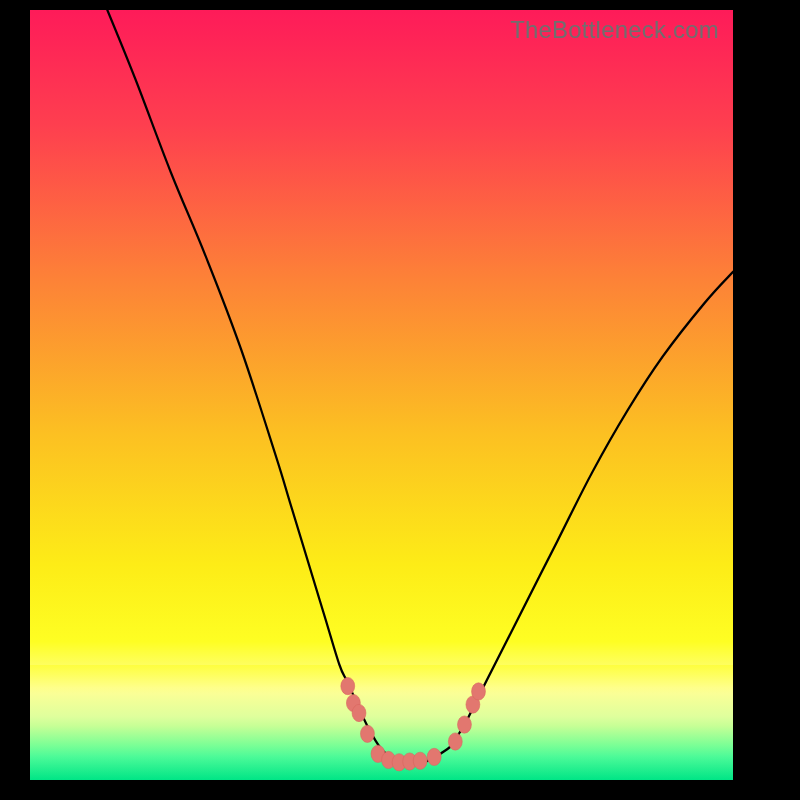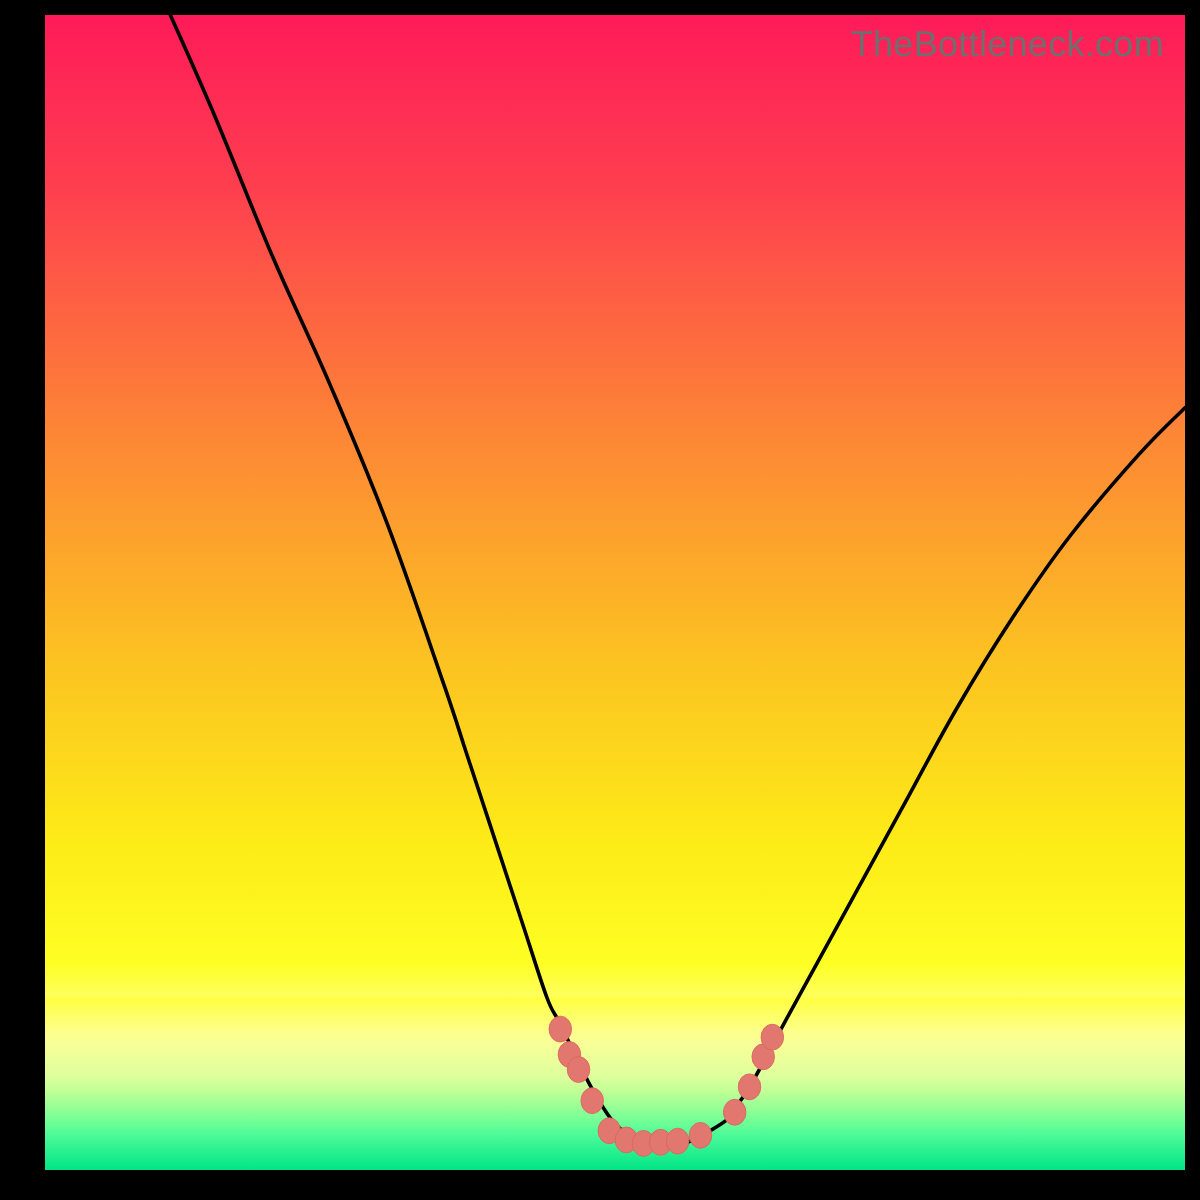--- a/index.html
+++ b/index.html
@@ -14,21 +14,21 @@
   .frame {
     position: relative;
     width: 800px;
     height: 800px;
     background: #000;
   }
   .plot-area {
     position: absolute;
     left: 30px;
     top: 10px;
-    width: 760px;
+    width: 703px;
     height: 770px;
     overflow: hidden;
     
   }
   .watermark {
     position: absolute;
     top: 6px;
     right: 14px;
     font-size: 24px;
     font-weight: 500;

